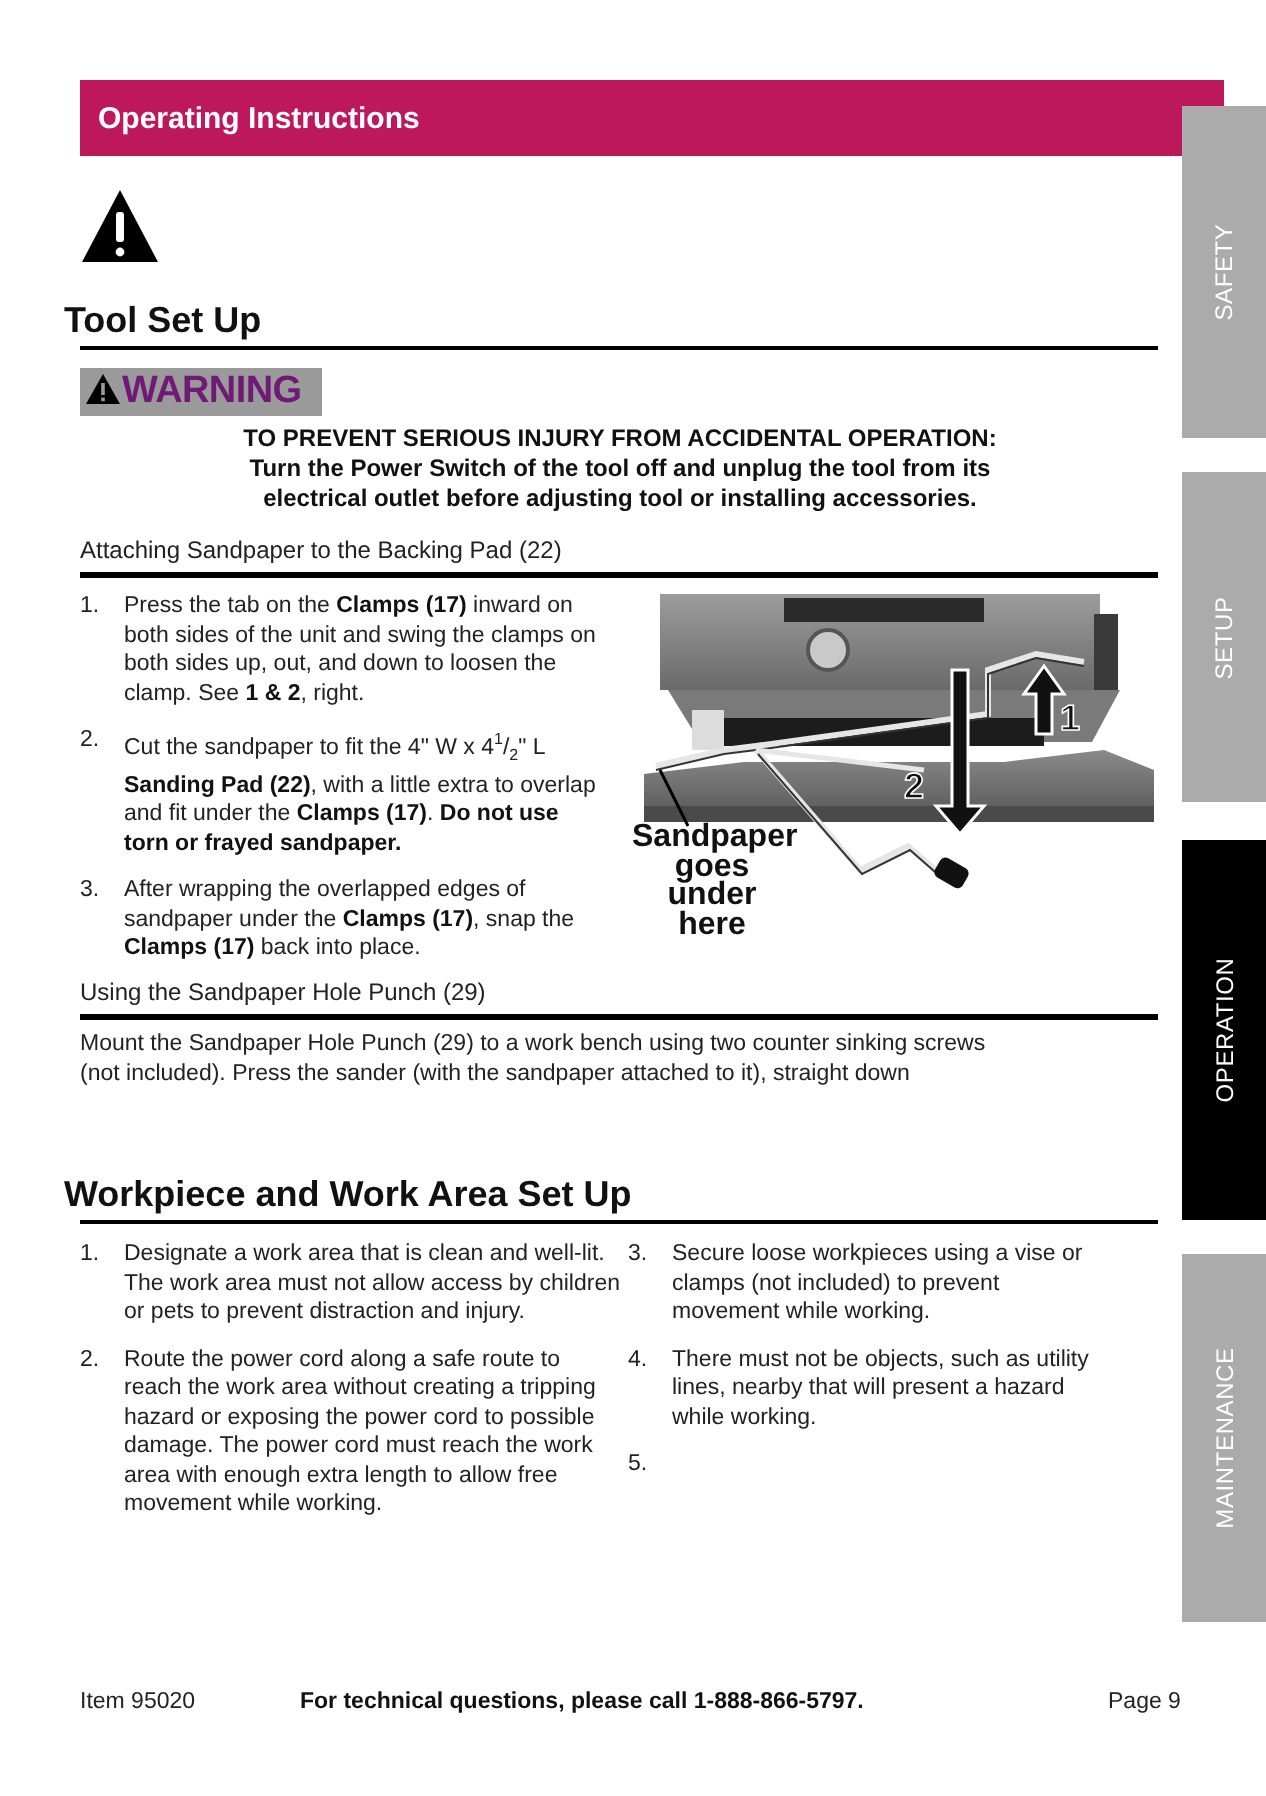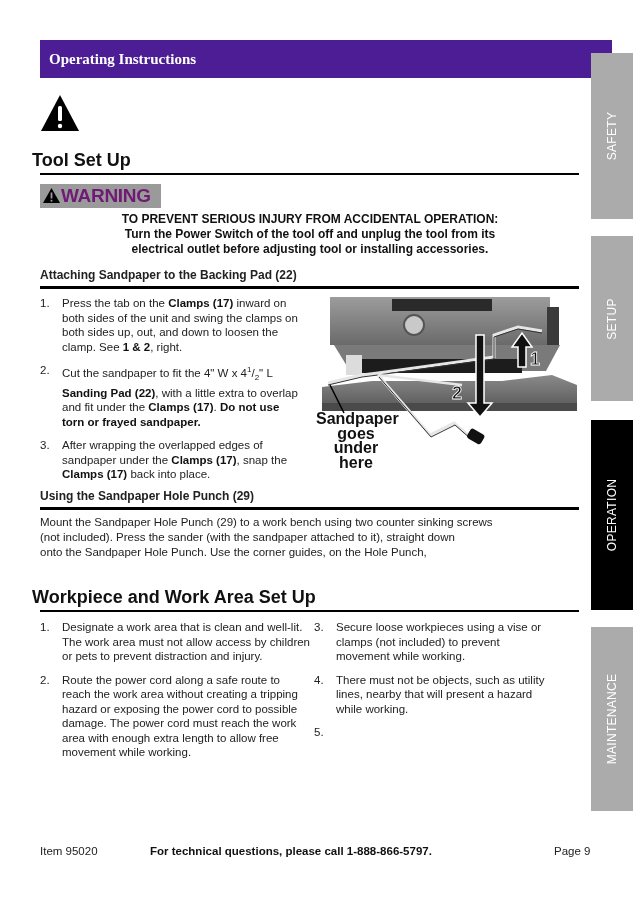--- a/index.html
+++ b/index.html
@@ -1,33 +1,33 @@
 <!DOCTYPE html>
 <html><head>
 <meta charset="utf-8">
 <style>
   * { box-sizing: border-box; margin: 0; padding: 0; }
   html, body { width: 633px; height: 898px; background: #ffffff; overflow: hidden; }
   body { position: relative; font-family: "Liberation Sans", sans-serif; color: #111; }
 
-  .header-bar { position: absolute; left: 40px; top: 40px; width: 572px; height: 38px; background: #4c1d95; color: #fff; font-weight: bold; font-size: 15px; padding: 11px 0 0 9px; font-family: Liberation Serif, serif; }
+  .header-bar { position: absolute; left: 40px; top: 40px; width: 572px; height: 38px; background: #be185d; color: #fff; font-weight: bold; font-size: 15px; padding: 11px 0 0 9px; }
 
   .safety-note { position: absolute; left: 40px; top: 92px; width: 520px; height: 50px; }
   .safety-note svg { position: absolute; left: 0; top: 2px; }
   .safety-note .txt { position: absolute; left: 48px; top: 0; font-size: 12px; font-weight: bold; line-height: 16px; }
   .safety-note .u { text-decoration: underline; }
 
   .h2 { position: absolute; left: 32px; font-size: 18px; font-weight: bold; }
   .rule { position: absolute; left: 40px; width: 539px; background: #000; }
 
   .warn-badge { position: absolute; left: 40px; top: 184px; width: 121px; height: 24px; background: #9a9a9a; color: #701a75; font-weight: 900; font-size: 19px; padding: 1px 0 0 3px; letter-spacing: -0.3px; }
   .warn-badge svg { vertical-align: -1px; margin-right: 1px; }
   .warn-text { position: absolute; left: 40px; top: 212px; width: 540px; font-size: 12px; font-weight: bold; line-height: 15px; text-align: center; }
 
-  .h3 { position: absolute; left: 40px; font-size: 12px; font-weight: bold; color: #222; }
+  .h3 { position: absolute; left: 40px; font-size: 12px; font-weight: normal; color: #222; }
 
   .steps { position: absolute; font-size: 11.5px; line-height: 14.5px; color: #222; list-style: none; }
   .steps li { position: relative; padding-left: 22px; margin-bottom: 9px; }
   .steps li .n { position: absolute; left: 0; top: 0; }
   .steps b { font-weight: bold; color: #111; }
   .steps sup { font-size: 8px; }
   .steps sub { font-size: 8px; }
 
   .photo { position: absolute; left: 322px; top: 295px; width: 258px; height: 185px; }
 
@@ -136,21 +136,20 @@
     <div>goes under</div>
     <div>here</div>
   </div>
 </div>
 
 <div class="h3" style="top:489px;">Using the Sandpaper Hole Punch (29)</div>
 <div class="rule" style="top:507px;height:3px;"></div>
 <div class="para">
   <div>Mount the Sandpaper Hole Punch (29) to a work bench using two counter sinking screws</div>
   <div>(not included). Press the sander (with the sandpaper attached to it), straight down</div>
-  <div>onto the Sandpaper Hole Punch. Use the corner guides, on the Hole Punch,</div>
 </div>
 
 <div class="h2" style="top:587px;">Workpiece and Work Area Set Up</div>
 <div class="rule" style="top:610px;height:2px;"></div>
 
 <ol class="steps" style="left:40px; top:620px; width:270px;">
   <li><span class="n">1.</span><span>Designate a work area that is clean and well-lit.  The work area must not allow access by children or pets to prevent distraction and injury.</span></li>
   <li><span class="n">2.</span><span>Route the power cord along a safe route to reach the work area without creating a tripping hazard or exposing the power cord to possible damage.  The power cord must reach the work area with enough extra length to allow free movement while working.</span></li>
 </ol>
 

